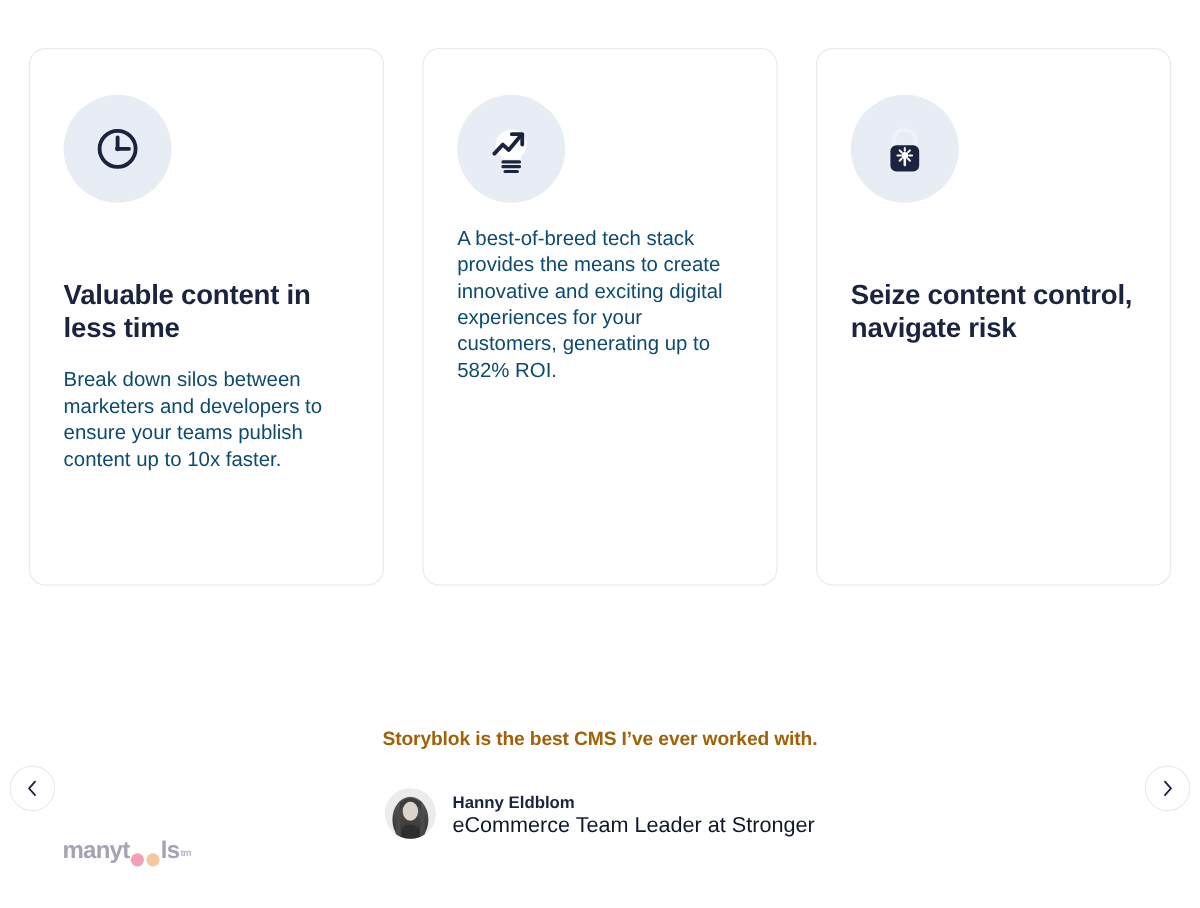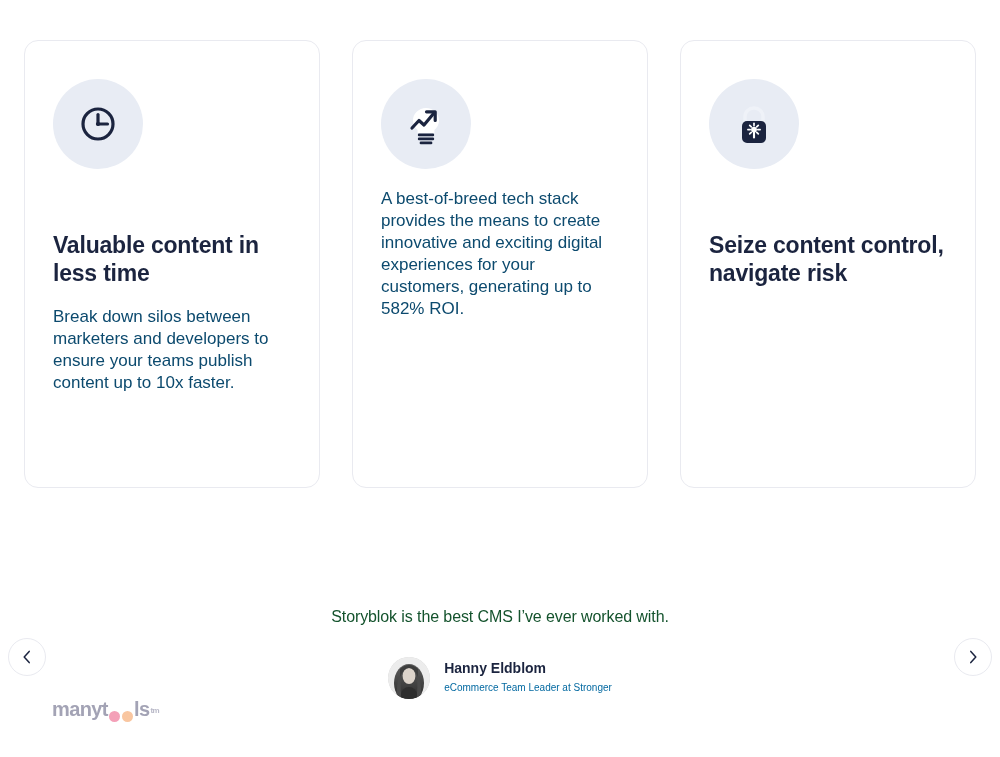--- a/index.html
+++ b/index.html
@@ -72,22 +72,22 @@
   .testimonial {
     position: absolute;
     top: 605px;
     left: 0;
     width: 1000px;
     text-align: center;
   }
 
   .quote {
     font-size: 16px;
-    font-weight: normal;
-    color: #14532d;
+    font-weight: bold;
+    color: #a16207;
     line-height: 24px;
     letter-spacing: -0.1px;
   }
 
   .author-row {
     margin-top: 28px;
     display: flex;
     align-items: center;
     justify-content: center;
     gap: 14px;
@@ -105,22 +105,22 @@
   .author-text { text-align: left; }
 
   .author-name {
     font-size: 14px;
     font-weight: bold;
     color: #1B243F;
     line-height: 19px;
   }
 
   .author-role {
-    font-size: 10px;
-    color: #0369a1;
+    font-size: 18px;
+    color: #0f172a;
     line-height: 19px;
   }
 
   
   .nav-btn {
     position: absolute;
     top: 638px;
     width: 38px;
     height: 38px;
     border-radius: 50%;

